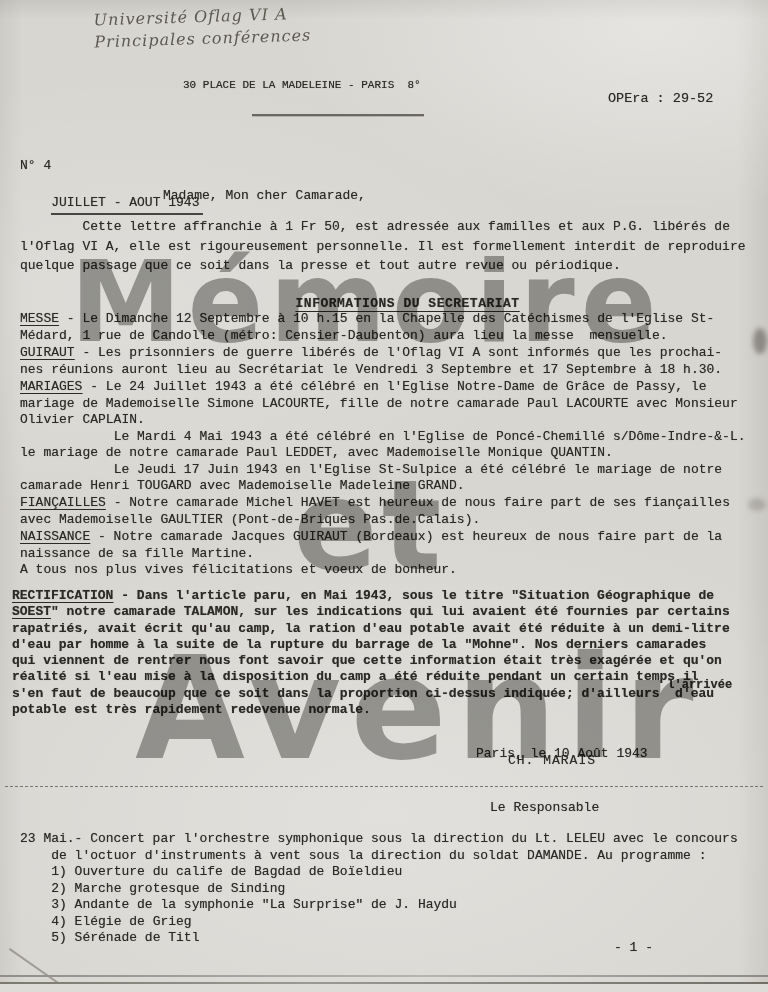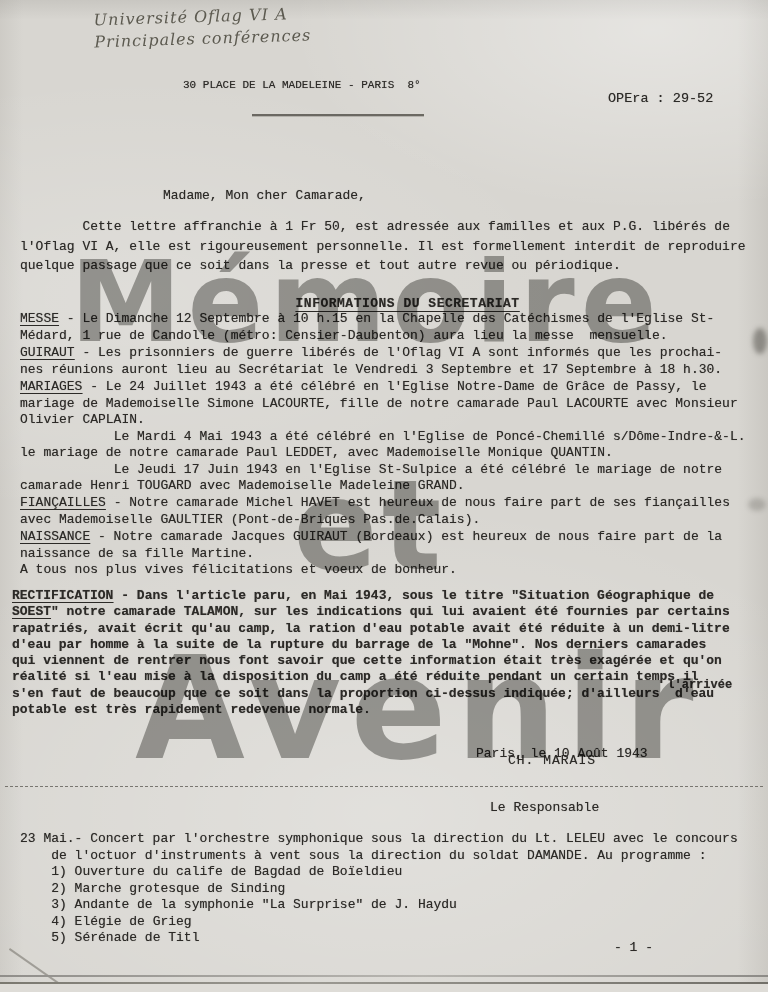--- a/index.html
+++ b/index.html
@@ -63,20 +63,24 @@
 
   <div class="hand" style="left:94px;top:6px;">
     <div>Université Oflag VI A</div>
     <div>Principales conférences</div>
   </div>
 
   <div class="mono" style="left:183px;top:79px;font-size:11px;">30 PLACE DE LA MADELEINE - PARIS  8°</div>
   <div class="mono" style="left:608px;top:91px;font-size:13.5px;">OPEra : 29-52</div>
   <div class="rule-short"></div>
 
+  <div class="mono issue" style="left:20px;top:121px;line-height:18px;">
+    <span class="num">N° 4</span>
+    <span class="per">JUILLET - AOUT 1943</span>
+  </div>
 
   <div class="mono" style="left:163px;top:188px;">Madame, Mon cher Camarade,</div>
 
   <div class="mono" style="left:20px;top:217px;width:742px;line-height:19.5px;">        Cette lettre affranchie à 1 Fr 50, est adressée aux familles et aux P.G. libérés de
 l'Oflag VI A, elle est rigoureusement personnelle. Il est formellement interdit de reproduire
 quelque passage que ce soit dans la presse et tout autre revue ou périodique.</div>
 
   <div class="mono heading" style="top:281px;">
     <span>INFORMATIONS DU SECRETARIAT</span>
   </div>

